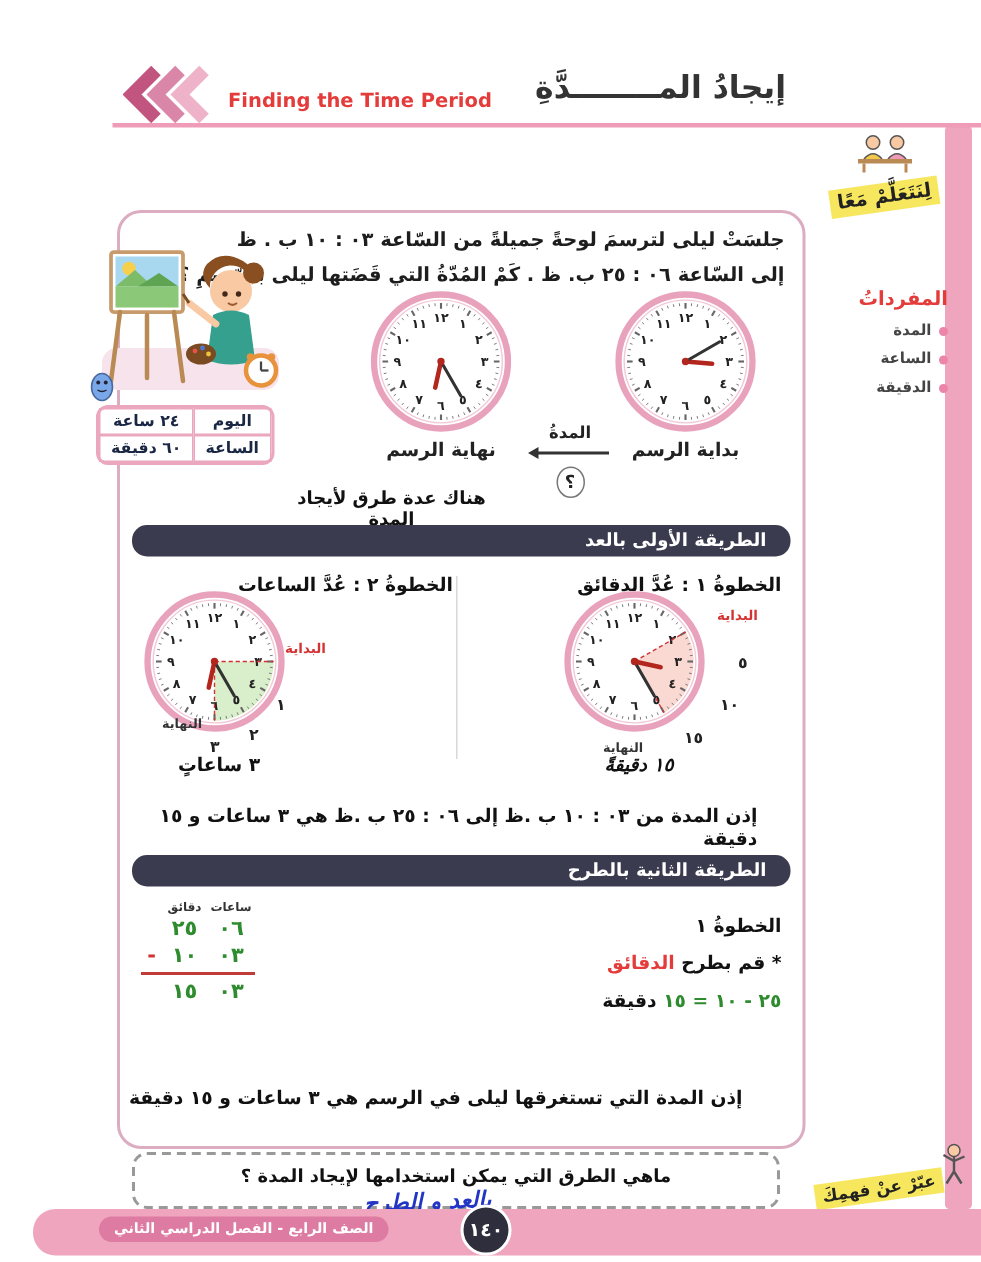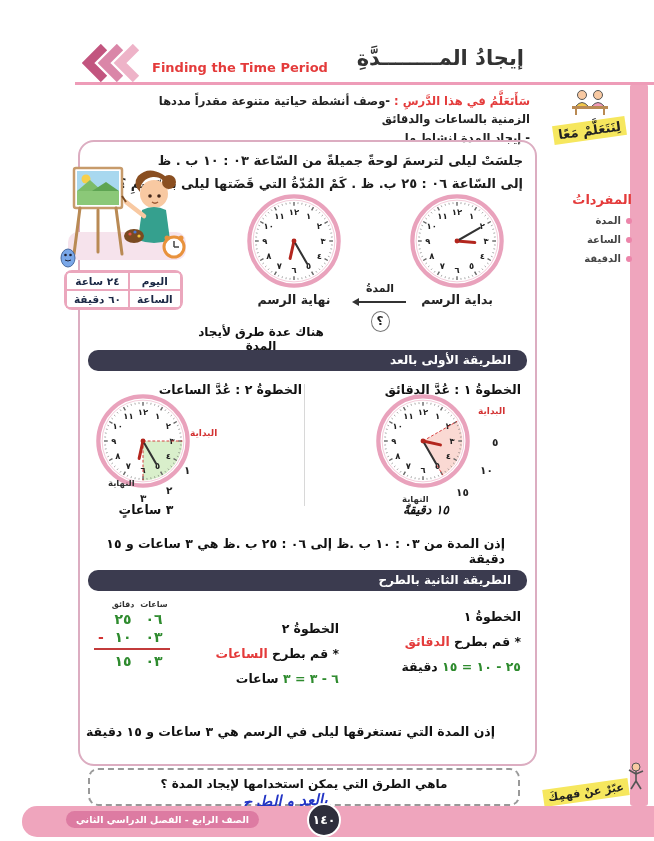--- a/index.html
+++ b/index.html
@@ -120,27 +120,20 @@
   <div class="header-rule"></div>
 
   <svg class="chevrons" width="58" height="38" viewBox="0 0 58 38">
     <path d="M54,3 L38,19 L54,35" stroke="#eeb3c8" stroke-width="9" fill="none"></path>
     <path d="M38,3 L22,19 L38,35" stroke="#da86a8" stroke-width="9" fill="none"></path>
     <path d="M22,3 L6,19 L22,35" stroke="#c2557f" stroke-width="9" fill="none"></path>
   </svg>
   <div class="title-en">Finding the Time Period</div>
   <div class="title-ar">إيجادُ المــــــــدَّةِ</div>
 
-  <div class="objectives">
-    <div>
-      <span class="obj-label">سَأَتَعَلَّمُ في هذا الدَّرسِ :</span>
-      <span>-وصف أنشطة حياتية متنوعة مقدراً مددها الزمنية بالساعات والدقائق</span>
-    </div>
-    <div>- إيجاد المدة لنشاط ما</div>
-  </div>
 
   <div class="learn-ribbon">
     <svg width="44" height="28" viewBox="0 0 44 28">
       <circle cx="14" cy="7" r="4.5" fill="#f8c9a2" stroke="#555" stroke-width="1"></circle>
       <circle cx="30" cy="7" r="4.5" fill="#f8c9a2" stroke="#555" stroke-width="1"></circle>
       <path d="M8,18 q6,-7 12,0" fill="#f2c84b" stroke="#555" stroke-width="1"></path>
       <path d="M24,18 q6,-7 12,0" fill="#ef9ab5" stroke="#555" stroke-width="1"></path>
       <rect x="4" y="18" width="36" height="3" fill="#b98a54"></rect>
       <line x1="8" y1="21" x2="8" y2="27" stroke="#b98a54" stroke-width="2"></line>
       <line x1="36" y1="21" x2="36" y2="27" stroke="#b98a54" stroke-width="2"></line>
@@ -596,30 +589,20 @@
       <div>الخطوةُ ١</div>
       <div>
         <span>* قم بطرح </span><span class="kw-red">الدقائق</span>
       </div>
       <div>
         <span class="eq-green">٢٥ - ١٠ = ١٥</span>
         <span>دقيقة</span>
       </div>
     </div>
 
-    <div class="m2-group" id="m2s2">
-      <div>الخطوةُ ٢</div>
-      <div>
-        <span>* قم بطرح </span><span class="kw-red">الساعات</span>
-      </div>
-      <div>
-        <span class="eq-green">٦ - ٣ = ٣</span>
-        <span>ساعات</span>
-      </div>
-    </div>
 
     <div class="subtraction">
       <div class="sub-grid">
         <span></span>
         <span class="sub-h">دقائق</span>
         <span class="sub-h">ساعات</span>
         <span></span>
         <span class="sub-num">٢٥</span>
         <span class="sub-num">٠٦</span>
         <span class="sub-minus">-</span>

